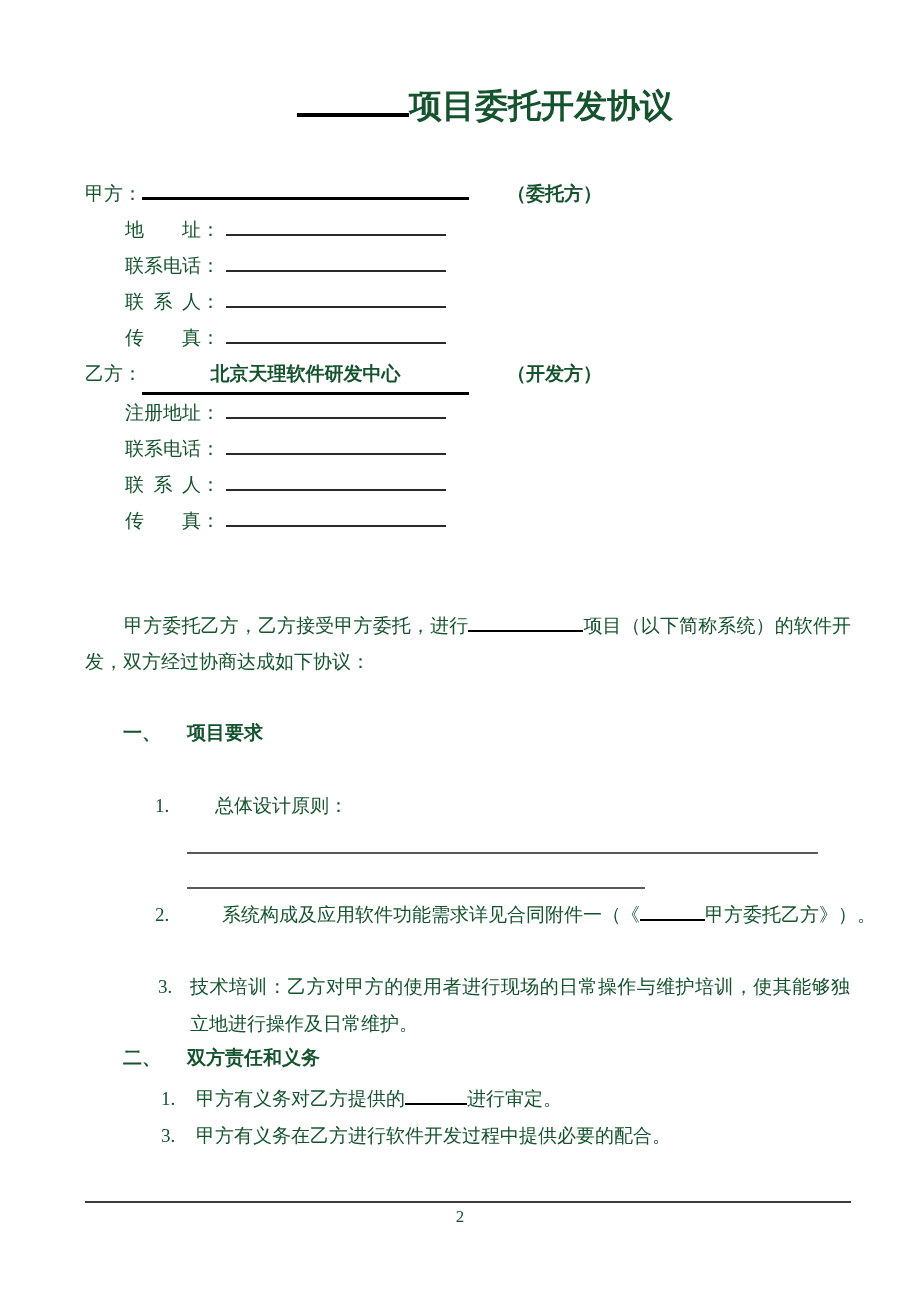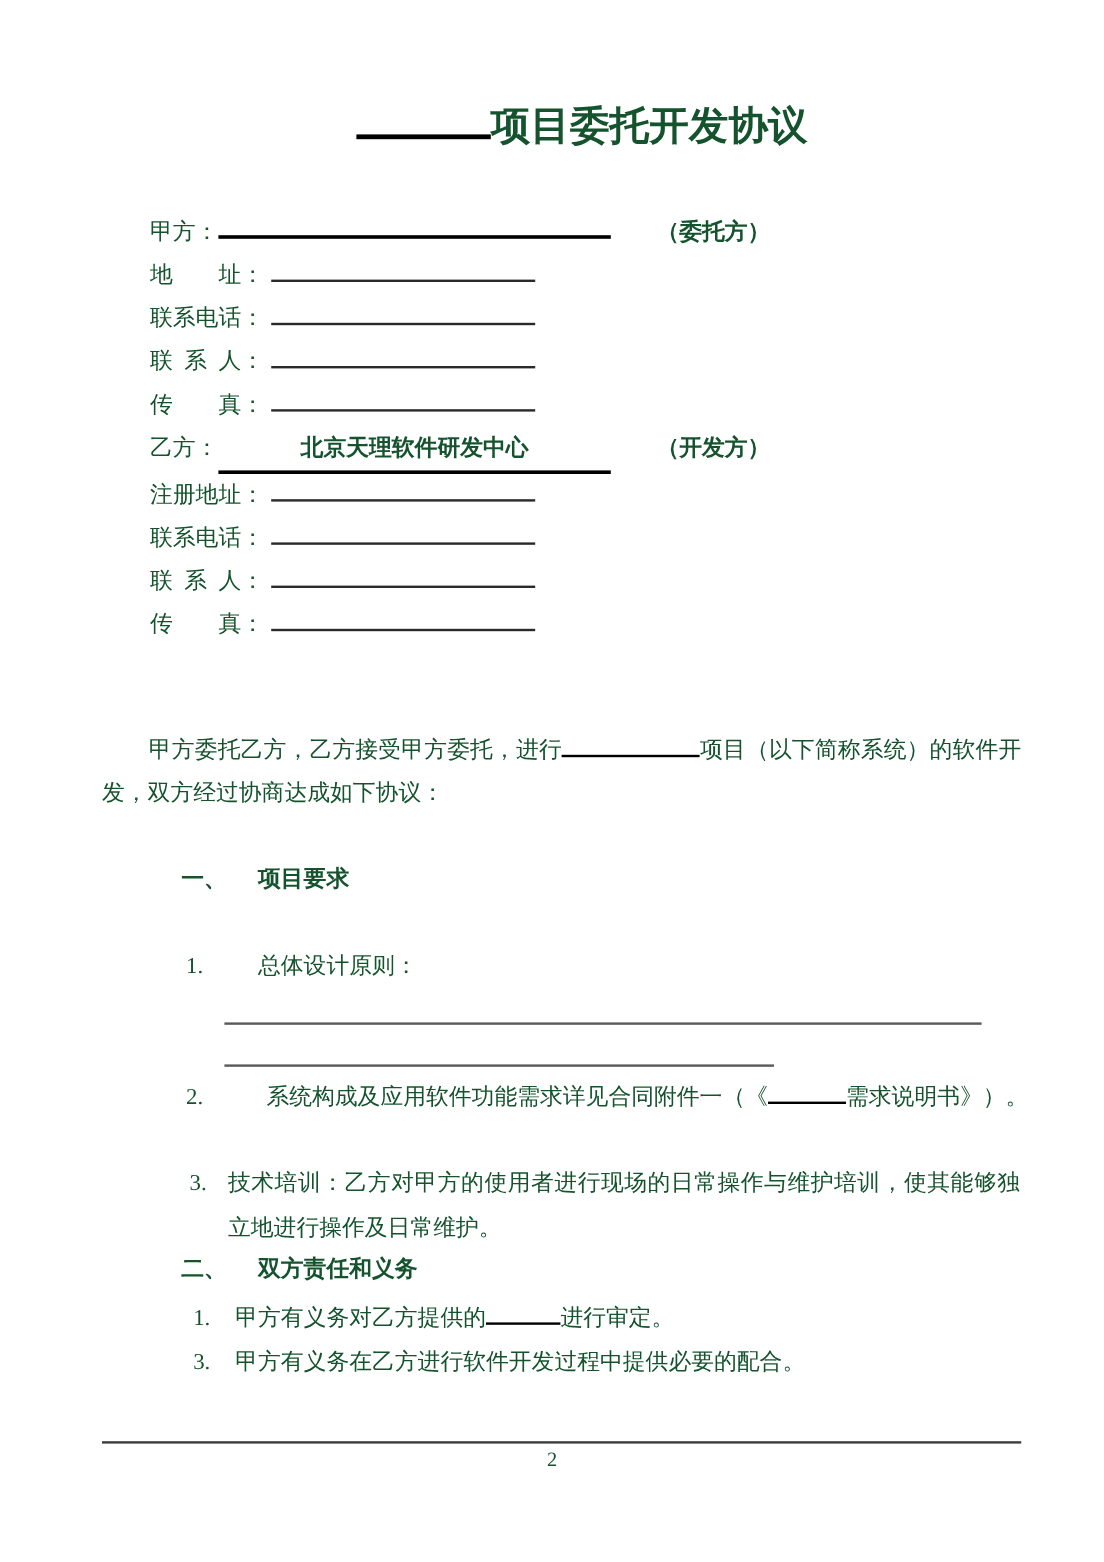--- a/index.html
+++ b/index.html
@@ -27,21 +27,21 @@
     display: inline-block;
     width: 112px; height: 1px;
     border-bottom: 4px solid #000;
   }
 
   
   .party-block { position: absolute; left: 85px; width: 790px; }
   .party-a { top: 176px; }
   .party-b { top: 356px; }
   .party-main { line-height: 36px; white-space: nowrap; }
-  .p-label { font-weight: normal; margin-left: 40px; }
+  .p-label { font-weight: normal; }
   .main-blank {
     display: inline-block;
     width: 327px; height: 1px;
     border-bottom: 3px solid #000;
     margin-right: 38px;
   }
   .main-blank.has-text {
     height: auto;
     text-align: center;
     font-weight: bold;
@@ -77,21 +77,20 @@
   }
   .intro .inline-blank { width: 115px; }
 
   
   .sec-head {
     position: absolute;
     left: 123px;
     font-weight: bold;
     line-height: 24px;
     white-space: nowrap;
-    margin-left: 28px;
   }
   .sec1-head { top: 721px; }
   .sec2-head { top: 1046px; }
   .sec-num { display: inline-block; width: 64px; }
 
   
   .item-row { position: absolute; white-space: nowrap; line-height: 24px; }
   .item-1 { top: 794px; left: 155px; }
   .item-1 .num { display: inline-block; width: 60px; }
   .item-2 { top: 903px; left: 155px; }
@@ -189,21 +188,21 @@
   </div>
 
   <div class="item-row item-1">
     <span class="num">1.</span><span>总体设计原则：</span>
   </div>
 
   <div class="wline wline-1"></div>
   <div class="wline wline-2"></div>
 
   <div class="item-row item-2">
-    <span class="num">2.</span><span>系统构成及应用软件功能需求详见合同附件一（《</span><span class="inline-blank"></span><span>需求说明书》）。</span>
+    <span class="num">2.</span><span>系统构成及应用软件功能需求详见合同附件一（《</span><span class="inline-blank"></span><span>甲方委托乙方》）。</span>
   </div>
 
   <div class="item-3">
     <span class="num">3.</span>
     <div class="item-text">技术培训：乙方对甲方的使用者进行现场的日常操作与维护培训，使其能够独立地进行操作及日常维护。</div>
   </div>
 
   <div class="sec-head sec2-head">
     <span class="sec-num">二、</span><span>双方责任和义务</span>
   </div>

